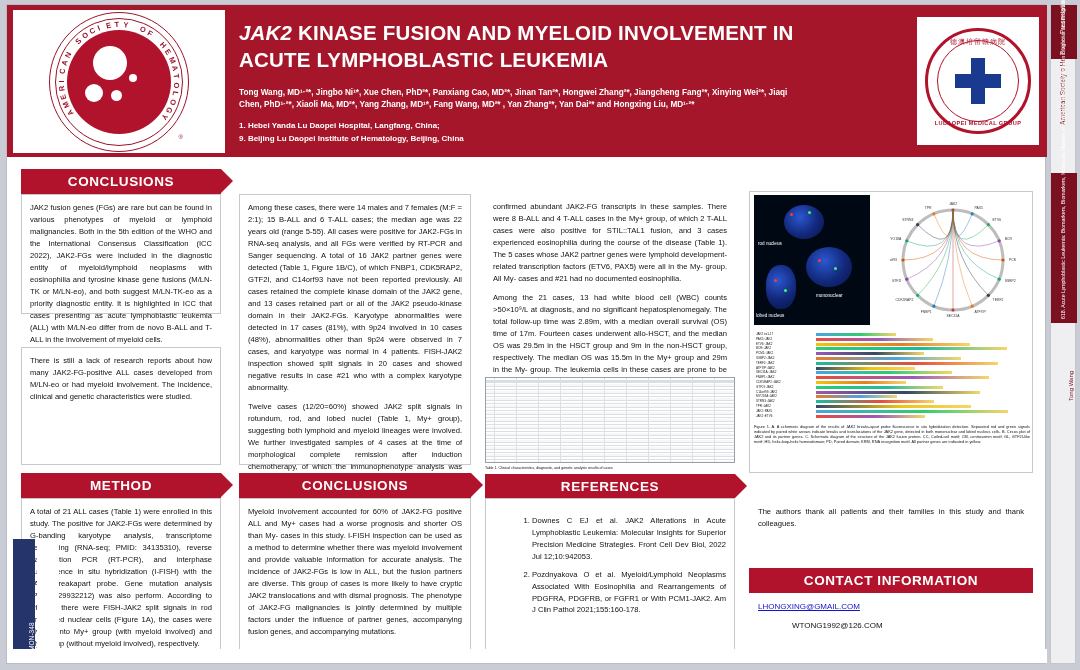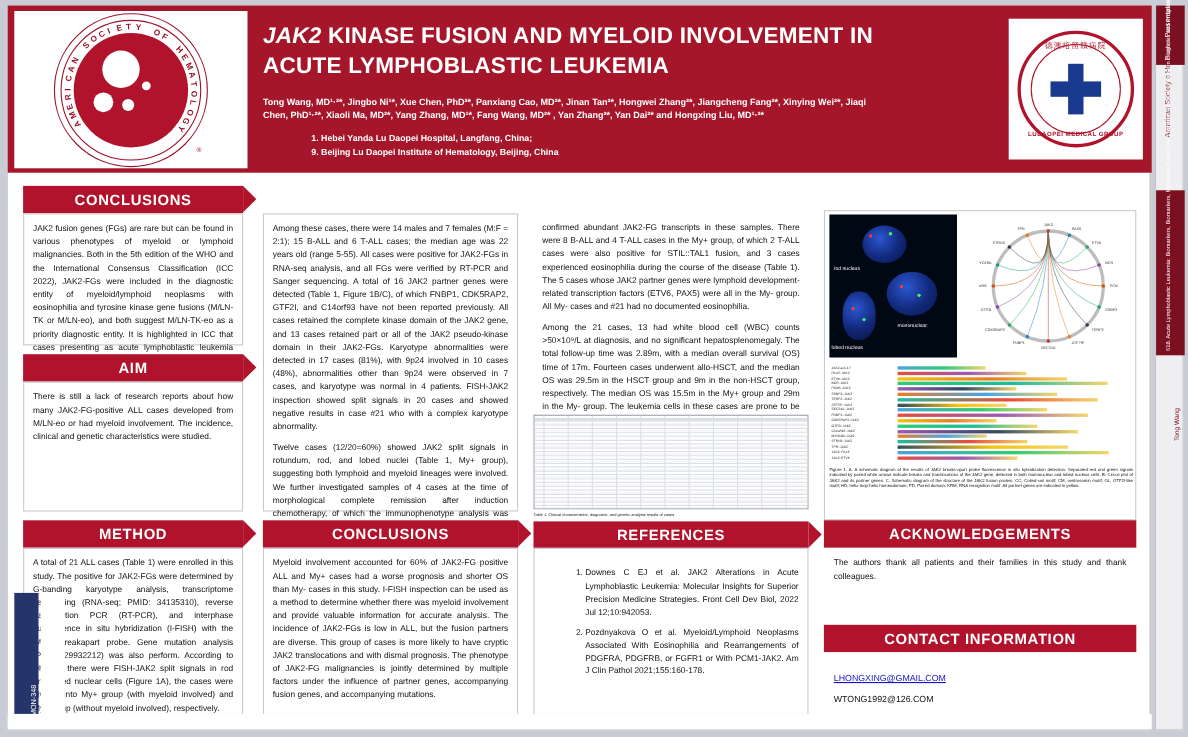--- a/index.html
+++ b/index.html
@@ -55,21 +55,21 @@
   }
   .ptitle {
     color:#ffffff; font-size:20.5px; font-weight:bold; line-height:1.32;
     letter-spacing:0.2px;
   }
   .ptitle i { font-style:italic; }
   .authors {
     margin-top:14px; color:#ffffff; font-size:8.2px; font-weight:bold;
     line-height:1.5;
   }
-  .affil { margin-top:7px; color:#ffffff; font-size:8px; font-weight:bold; line-height:1.7;margin-left:44px; }
+  .affil { margin-top:7px; color:#ffffff; font-size:8px; font-weight:bold; line-height:1.7; }
   .group-box {
     position:absolute; left:910px; top:12px; width:122px; height:128px;
     background:#ffffff; display:flex; align-items:center; justify-content:center;
   }
   .glogo { position:relative; width:106px; height:106px; }
   .glogo-outer {
     position:absolute; inset:0; border-radius:50%;
     border:3px solid #b0132b; background:#ffffff;
   }
   .glogo-in {
@@ -276,21 +276,20 @@
         <div class="glogo-bot">LUDAOPEI MEDICAL GROUP</div>
       </div>
     </div>
   </div>
 
   <div class="sec-hd colA" style="top:164px;">CONCLUSIONS</div>
   <div class="panel colA" style="top:189px; height:120px; padding:7px 8px;">
     <p>JAK2 fusion genes (FGs) are rare but can be found in various phenotypes of myeloid or lymphoid malignancies. Both in the 5th edition of the WHO and the International Consensus Classification (ICC 2022), JAK2-FGs were included in the diagnostic entity of myeloid/lymphoid neoplasms with eosinophilia and tyrosine kinase gene fusions (M/LN-TK or M/LN-eo), and both suggest M/LN-TK-eo as a priority diagnostic entity. It is highlighted in ICC that cases presenting as acute lymphoblastic leukemia (ALL) with M/LN-eo differ from de novo B-ALL and T-ALL in the involvement of myeloid cells.</p>
   </div>
 
-  <div class="sec-hd colA" style="top:317px;">AIM</div>
   <div class="panel colA" style="top:342px; height:118px; padding:7px 8px;">
     <p>There is still a lack of research reports about how many JAK2-FG-positive ALL cases developed from M/LN-eo or had myeloid involvement. The incidence, clinical and genetic characteristics were studied.</p>
   </div>
 
   <div class="sec-hd colA" style="top:468px;">METHOD</div>
   <div class="panel colA" style="top:493px; height:152px; padding:7px 8px;">
     <p>A total of 21 ALL cases (Table 1) were enrolled in this study. The positive for JAK2-FGs were determined by G-banding karyotype analysis, transcriptome sequencing (RNA-seq; PMID: 34135310), reverse transcription PCR (RT-PCR), and interphase fluorescence in situ hybridization (I-FISH) with the JAK2 breakapart probe. Gene mutation analysis (PMID: 29932212) was also perform. According to whether there were FISH-JAK2 split signals in rod and lobed nuclear cells (Figure 1A), the cases were divided into My+ group (with myeloid involved) and My- group (without myeloid involved), respectively.</p>
   </div>
 
   <div class="panel colB" style="top:189px; height:271px; padding:7px 8px;">
@@ -460,29 +459,28 @@
         <div class="hm-row" style="left: 62px; top: 75px; width: 155px; background: linear-gradient(90deg, rgb(52, 73, 94) 0%, rgb(241, 196, 15) 55%, rgb(245, 214, 107) 100%);"></div>
         <div class="hm-lbl" style="left: 2px; top: 78.8px;">JAK2::PAX5</div>
         <div class="hm-row" style="left: 62px; top: 79.8px; width: 192px; background: linear-gradient(90deg, rgb(74, 163, 223) 0%, rgb(46, 204, 113) 55%, rgb(245, 214, 107) 100%);"></div>
         <div class="hm-lbl" style="left: 2px; top: 83.6px;">JAK2::ETV6</div>
         <div class="hm-row" style="left: 62px; top: 84.6px; width: 109px; background: linear-gradient(90deg, rgb(231, 76, 60) 0%, rgb(155, 89, 182) 55%, rgb(245, 214, 107) 100%);"></div>
       </div>
 
     <div class="fig-cap">Figure 1. A. A schematic diagram of the results of JAK2 breaks-apart probe fluorescence in situ hybridization detection. Separated red and green signals indicated by paired white arrows indicate breaks and translocations of the JAK2 gene, detected in both mononuclear and lobed nucleus cells. B. Circos plot of JAK2 and its partner genes. C. Schematic diagram of the structure of the JAK2 fusion protein. CC, Coiled-coil motif; CM, centrosomin motif; GL, GTF2I-like motif; HD, helix-loop-helix homeodomain; PD, Paired domain; KRM, RNA recognition motif. All partner genes are indicated in yellow.</div>
   </div>
 
-  <div class="sec-hd colD noarrow" style="top:468px; width:284px;">ACKNOWLEDGEMENTS</div>
   <div class="panel colD" style="top:493px; height:62px; padding:8px 9px; border:none;">
     <p>The authors thank all patients and their families in this study and thank colleagues.</p>
   </div>
 
   <div class="sec-hd colD noarrow" style="top:563px; width:284px;">CONTACT INFORMATION</div>
-  <div class="panel colD" style="top:588px; height:57px; padding:18px 9px; border:none; text-align:left;">
+  <div class="panel colD" style="top:588px; height:57px; padding:8px 9px; border:none; text-align:left;">
     <div style="margin-bottom:6px;"><a class="contact-line" href="#">LHONGXING@GMAIL.COM</a></div>
-    <div><span class="contact-line" style="text-decoration:none; color:#111;">WTONG1992@126.COM</span></div>
+    <div><span class="contact-line" style="text-decoration:none; color:#111;margin-left:34px;">WTONG1992@126.COM</span></div>
   </div>
 
   <div class="botrail-left">
     <div class="vtext" style="left:15px; top:112px; color:#ffffff;">MON-348</div>
   </div>
   <div class="botrail-left2"></div>
   <div class="ash2023">ASH2023</div>
   <div class="bottom-strip"></div>
 </div>
 

